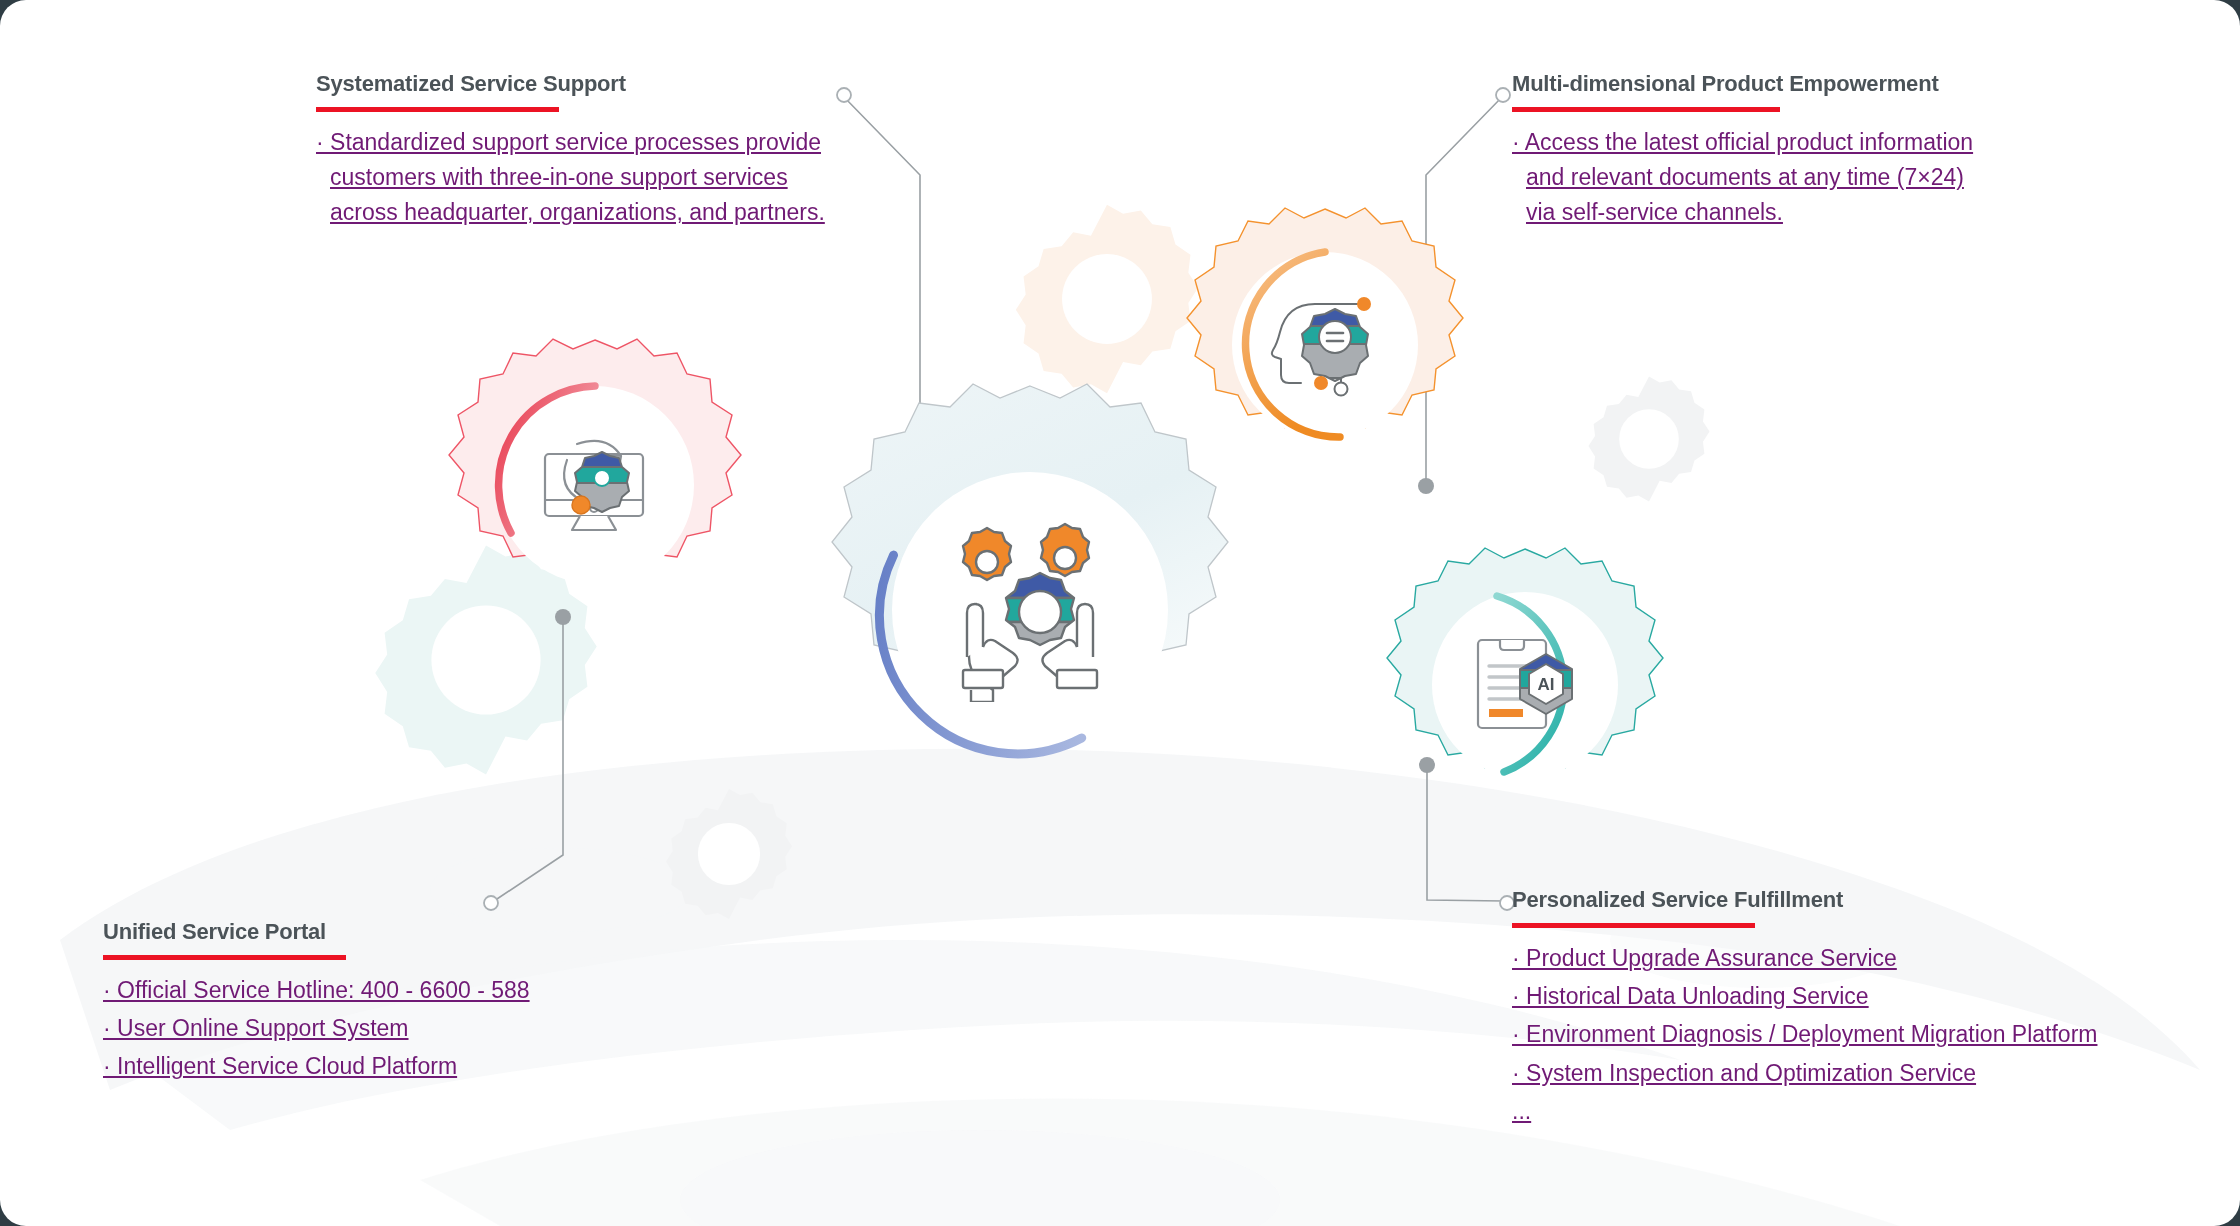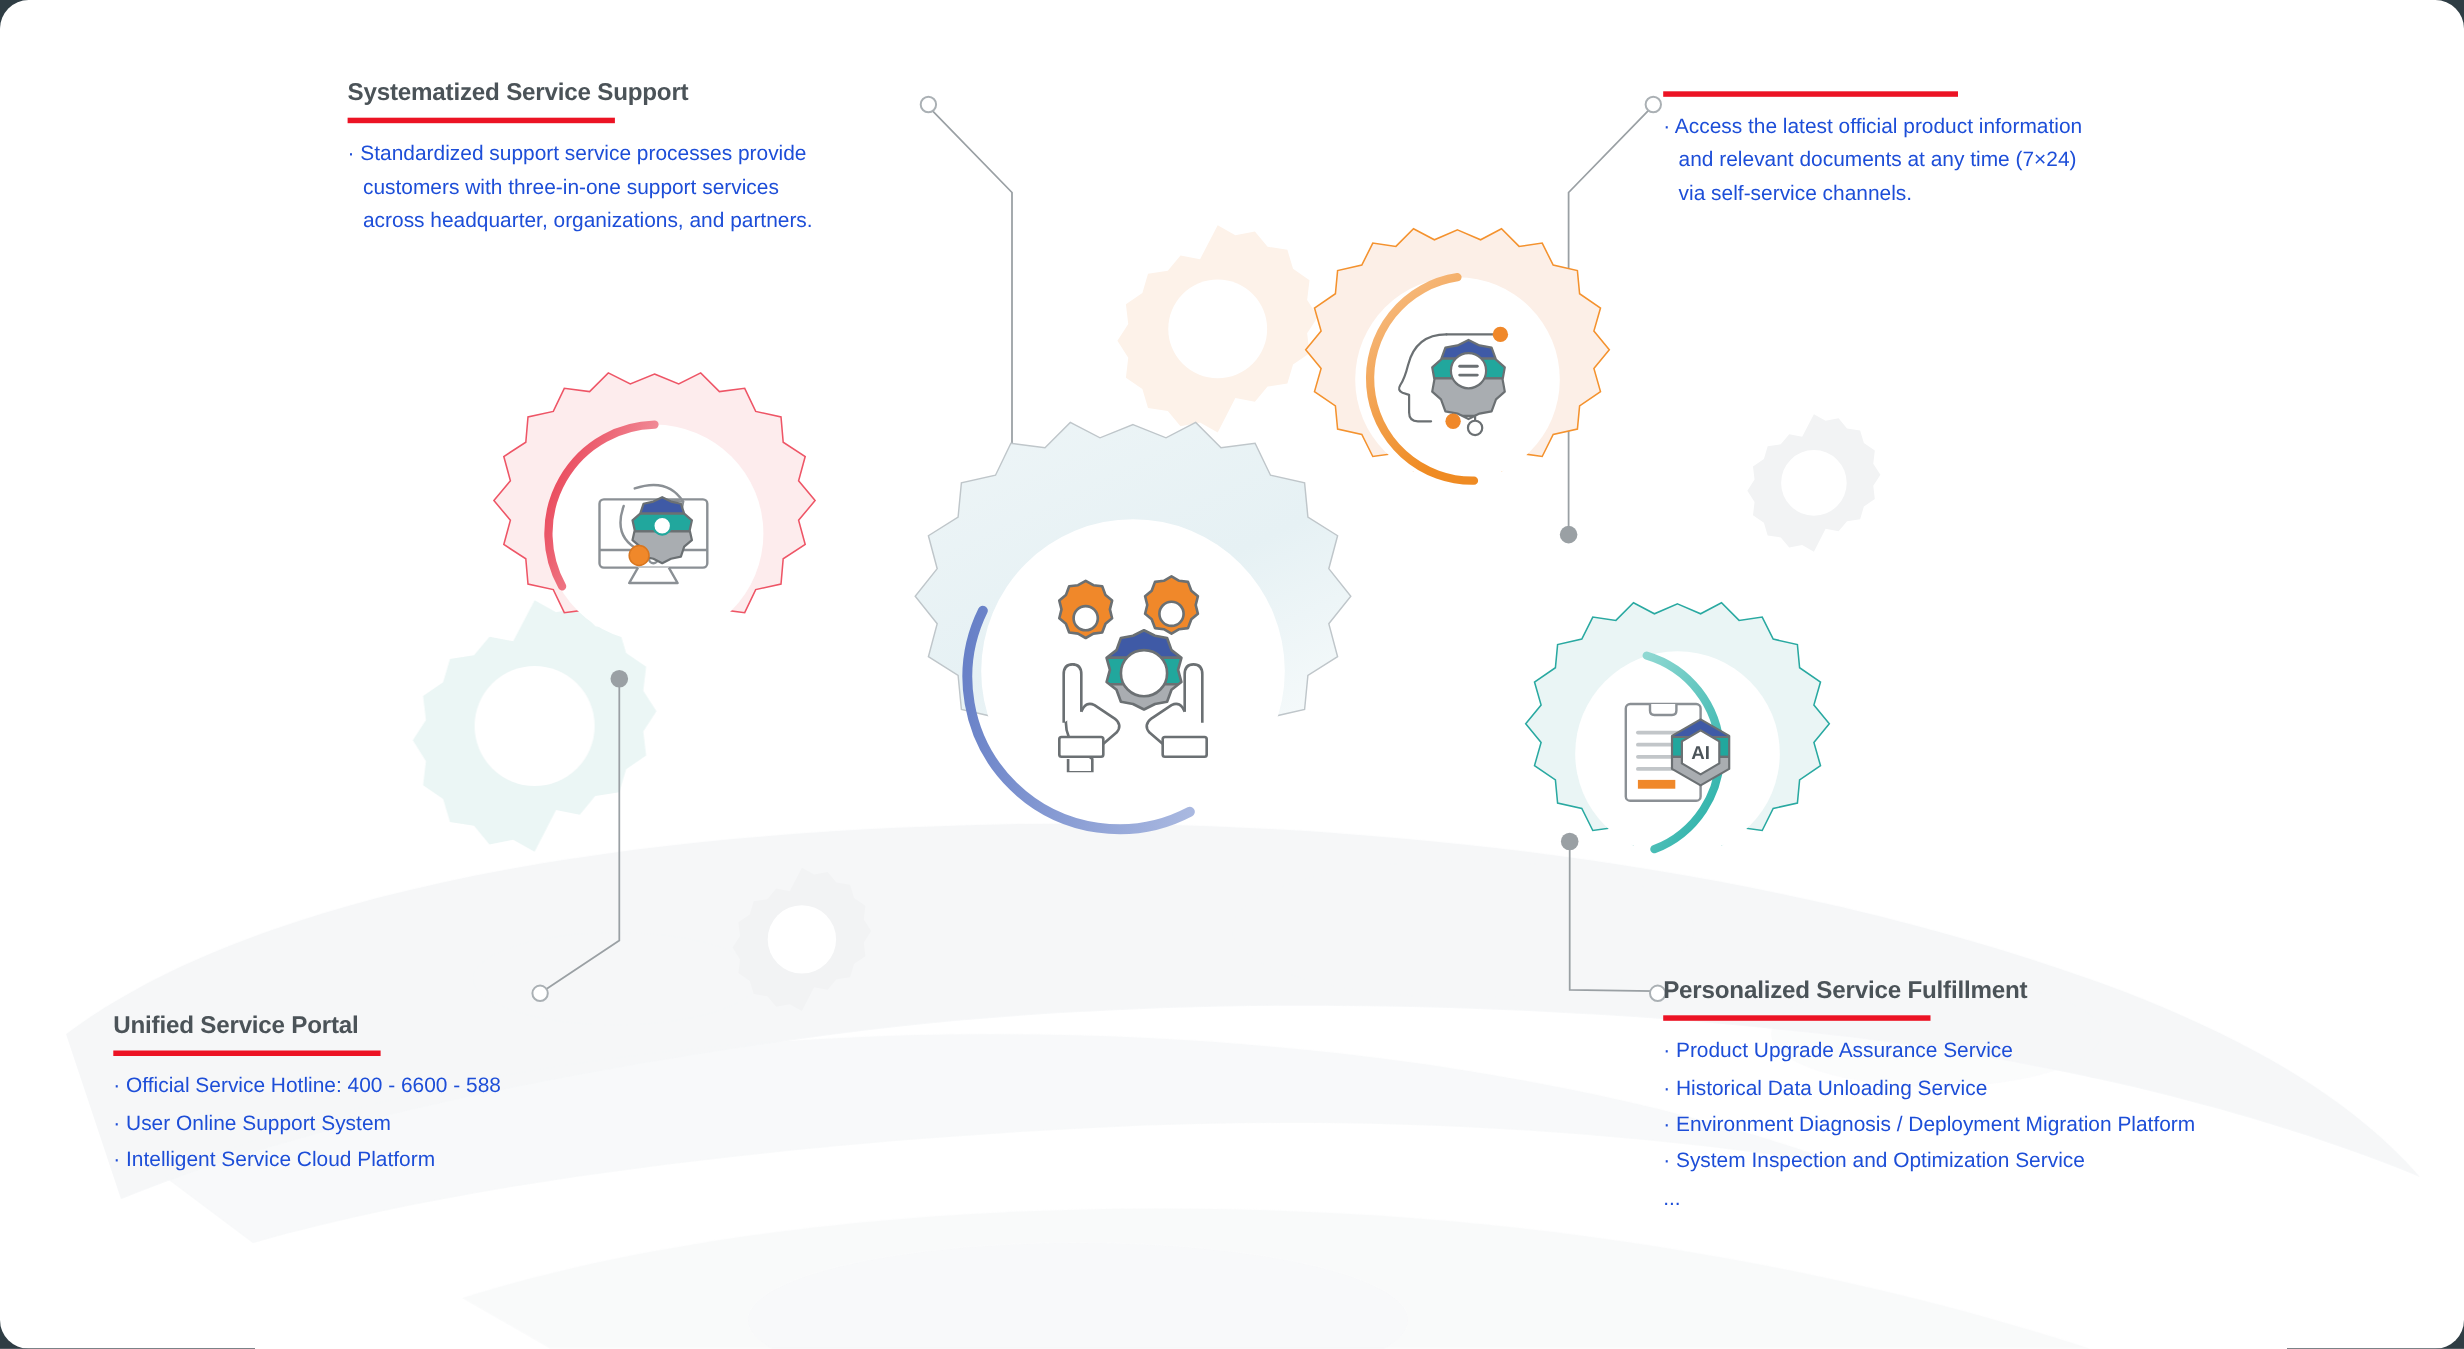--- a/index.html
+++ b/index.html
@@ -78,24 +78,25 @@
     white-space: nowrap;
     line-height: 1.1;
   }
   .block .rule {
     height: 5px;
     background: #ec1324;
     margin-top: 11px;
     margin-bottom: 17px;
   }
   .block .line {
-    font-size: 19px;
-    color: #1d4ed8;
+    font-size: 23px;
+    color: #701a75;
     line-height: 1.18;
     white-space: nowrap;
+    text-decoration: underline;
   }
   .block.desc-para .line { margin-bottom: 8px; }
   .block.bullet-list .line { margin-bottom: 11px; }
 
   
   #blk-systematized { left: 316px; top: 72px; }
   #blk-systematized .rule { width: 243px; }
 
   #blk-multidim { left: 1512px; top: 72px; }
   #blk-multidim .rule { width: 268px; }
@@ -349,20 +350,21 @@
 
   <div class="block desc-para" id="blk-systematized">
     <div class="title">Systematized Service Support</div>
     <div class="rule"></div>
     <div class="line">· Standardized support service processes provide</div>
     <div class="line" style="padding-left:14px;">customers with  three-in-one support services</div>
     <div class="line" style="padding-left:14px;">across headquarter, organizations, and partners.</div>
   </div>
 
   <div class="block desc-para" id="blk-multidim">
+    <div class="title">Multi-dimensional Product Empowerment</div>
     <div class="rule"></div>
     <div class="line">· Access the latest official product information</div>
     <div class="line" style="padding-left:14px;">and relevant documents at any time (7×24)</div>
     <div class="line" style="padding-left:14px;">via self-service channels.</div>
   </div>
 
   <div class="block bullet-list" id="blk-unified">
     <div class="title">Unified Service Portal</div>
     <div class="rule"></div>
     <div class="line">· Official Service Hotline: 400 - 6600 - 588</div>

